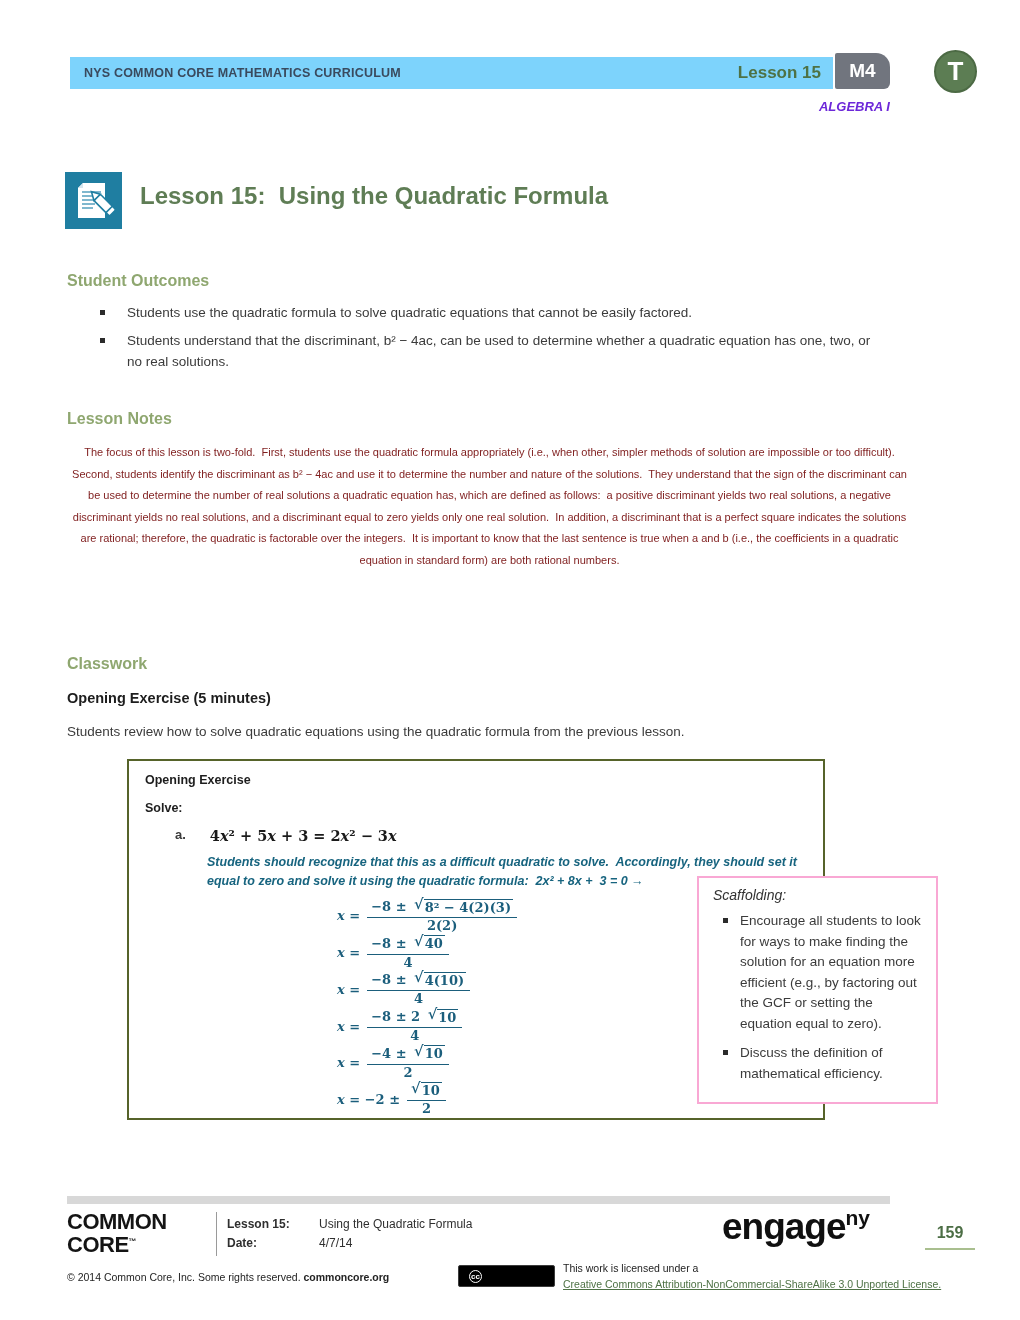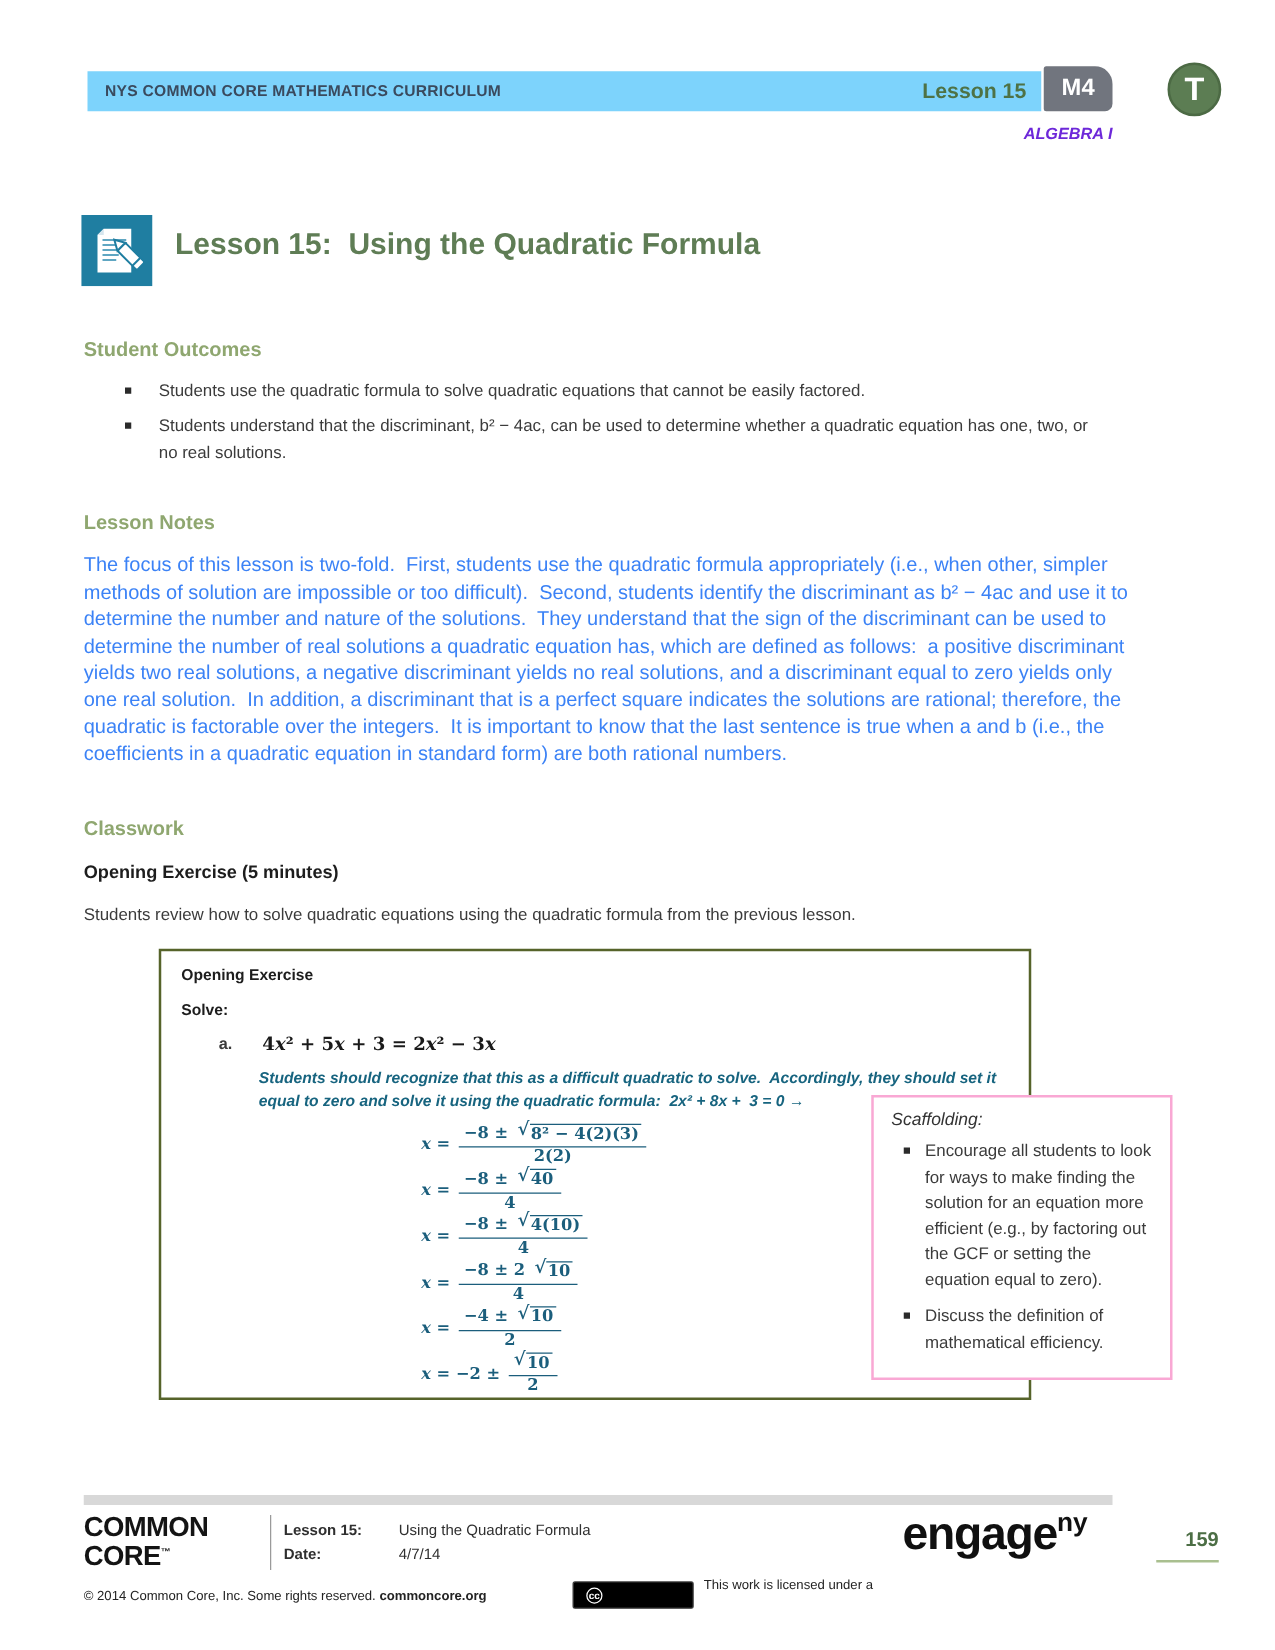--- a/index.html
+++ b/index.html
@@ -30,22 +30,22 @@
   .sec-head { position:absolute; font-size:16px; font-weight:bold; color:#8fa770; }
   .sec-outcomes { left:67px; top:272px; }
   .sec-notes    { left:67px; top:410px; }
   .sec-classwork{ left:67px; top:655px; }
 
   .outcomes-list { position:absolute; left:100px; top:302px; width:790px; }
   .bullet-row { display:flex; margin-bottom:7px; }
   .bullet-sq { flex:0 0 5px; width:5px; height:5px; background:#2b2b2b; margin:8px 22px 0 0; }
   .bullet-text { font-size:13.5px; line-height:21px; color:#3b3b3b; white-space:pre-wrap; width:760px; }
 
-  .notes-body { position:absolute; left:67px; top:442px; width:845px; font-size:16px;
-    line-height:21.5px; color:#3b82f6; white-space:pre-wrap; }
+  .notes-body { position:absolute; left:67px; top:442px; width:845px; font-size:11px;
+    line-height:21.5px; color:#7f1d1d; white-space:pre-wrap;text-align:center; }
 
   .opening-sub { position:absolute; left:67px; top:690px; font-size:14.5px; font-weight:bold; color:#1d1d1d; }
   .classwork-intro { position:absolute; left:67px; top:724px; font-size:13.5px; color:#3b3b3b; }
 
   
   .oe-box { position:absolute; left:127px; top:759px; width:698px; height:361px;
     border:2px solid #56632a; background:#fff; padding:12px 16px; z-index:1; }
   .oe-title { font-size:12.5px; font-weight:bold; color:#1d1d1d; }
   .oe-solve { font-size:12.5px; font-weight:bold; color:#1d1d1d; margin-top:14px; }
   .oe-item { display:flex; margin-top:12px; }
@@ -82,21 +82,21 @@
   .cc-brand { position:absolute; left:67px; top:1212px; font-size:22px; font-weight:900;
     line-height:20px; letter-spacing:-0.5px; color:#141414; }
   .cc-brand sup { font-size:8px; }
   .f-divider { position:absolute; left:216px; top:1212px; width:1px; height:44px; background:#9a9a9a; }
   .f-meta { position:absolute; left:227px; top:1215px; font-size:12px; color:#2f2f2f; }
   .f-meta .row { display:flex; line-height:19px; }
   .f-meta .lbl { font-weight:bold; width:92px; }
   .engage-logo { position:absolute; left:722px; top:1206px; color:#101010; font-size:37px;
     font-weight:800; letter-spacing:-1px; }
   .engage-logo sup { font-size:21px; font-weight:800; vertical-align:14px; letter-spacing:0; }
-  .page-num { position:absolute; left:925px; top:1224px; width:50px; text-align:right;
+  .page-num { position:absolute; left:925px; top:1224px; width:50px; text-align:center;
     font-size:16px; font-weight:bold; color:#4c6e45; border-bottom:2px solid #a9bf8f; padding-bottom:6px; }
   .copyright { position:absolute; left:67px; top:1271px; font-size:10.5px; color:#232323; }
   .copyright b { font-weight:bold; }
   .cc-badge { position:absolute; left:458px; top:1265px; width:97px; height:22px; background:#000000;
     border:1px solid #3c3c3c; border-radius:2px; color:#fff; display:flex; align-items:center;
     justify-content:center; gap:5px; }
   .cc-circ { width:13px; height:13px; border:1.4px solid #fff; border-radius:50%; font-size:8px;
     font-weight:bold; display:flex; align-items:center; justify-content:center; }
   .cc-txt { font-size:11.5px; font-weight:bold; letter-spacing:.2px;margin-top:39px; }
   .license { position:absolute; left:563px; top:1260px; font-size:10.5px; line-height:16px; color:#232323; }
@@ -276,15 +276,16 @@
   <div class="page-num">159</div>
   <div class="copyright">
     <span>© 2014 Common Core, Inc. Some rights reserved. </span><b>commoncore.org</b>
   </div>
   <div class="cc-badge">
     <span class="cc-circ">cc</span>
     <span class="cc-txt">BY-NC-SA</span>
   </div>
   <div class="license">
     <div>This work is licensed under a</div>
+    <div class="license-link">Creative Commons Attribution-NonCommercial-ShareAlike 3.0 Unported License.</div>
   </div>
 
 </div>
 
 </body></html>

